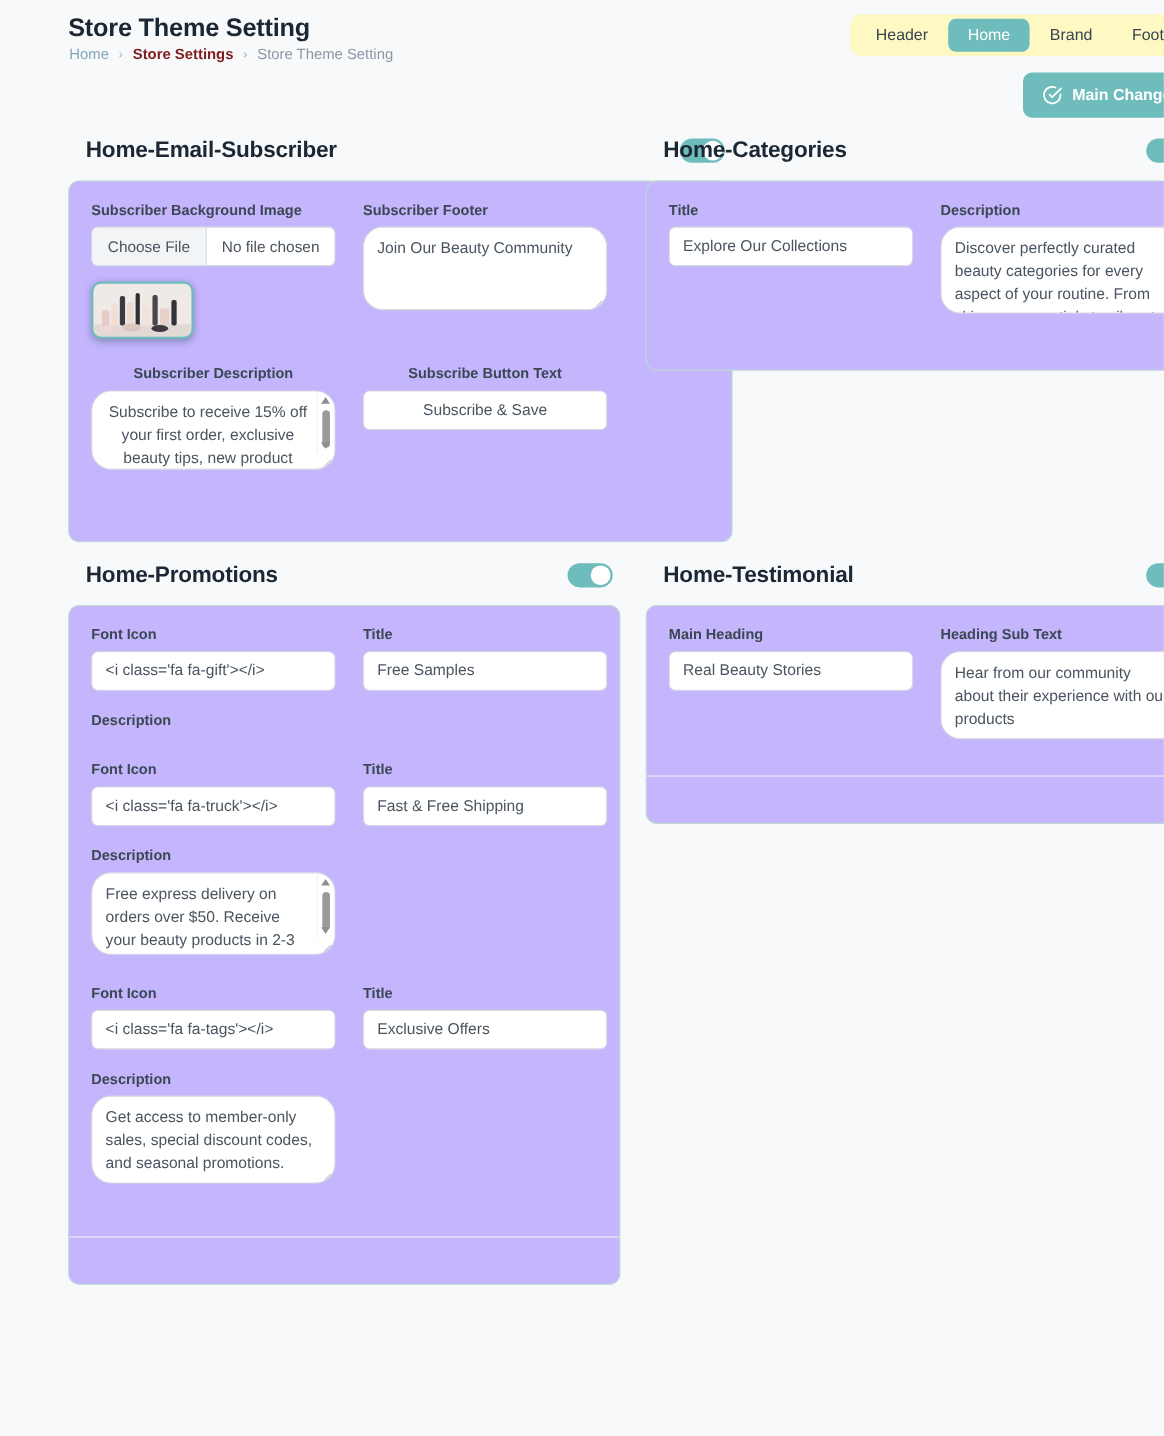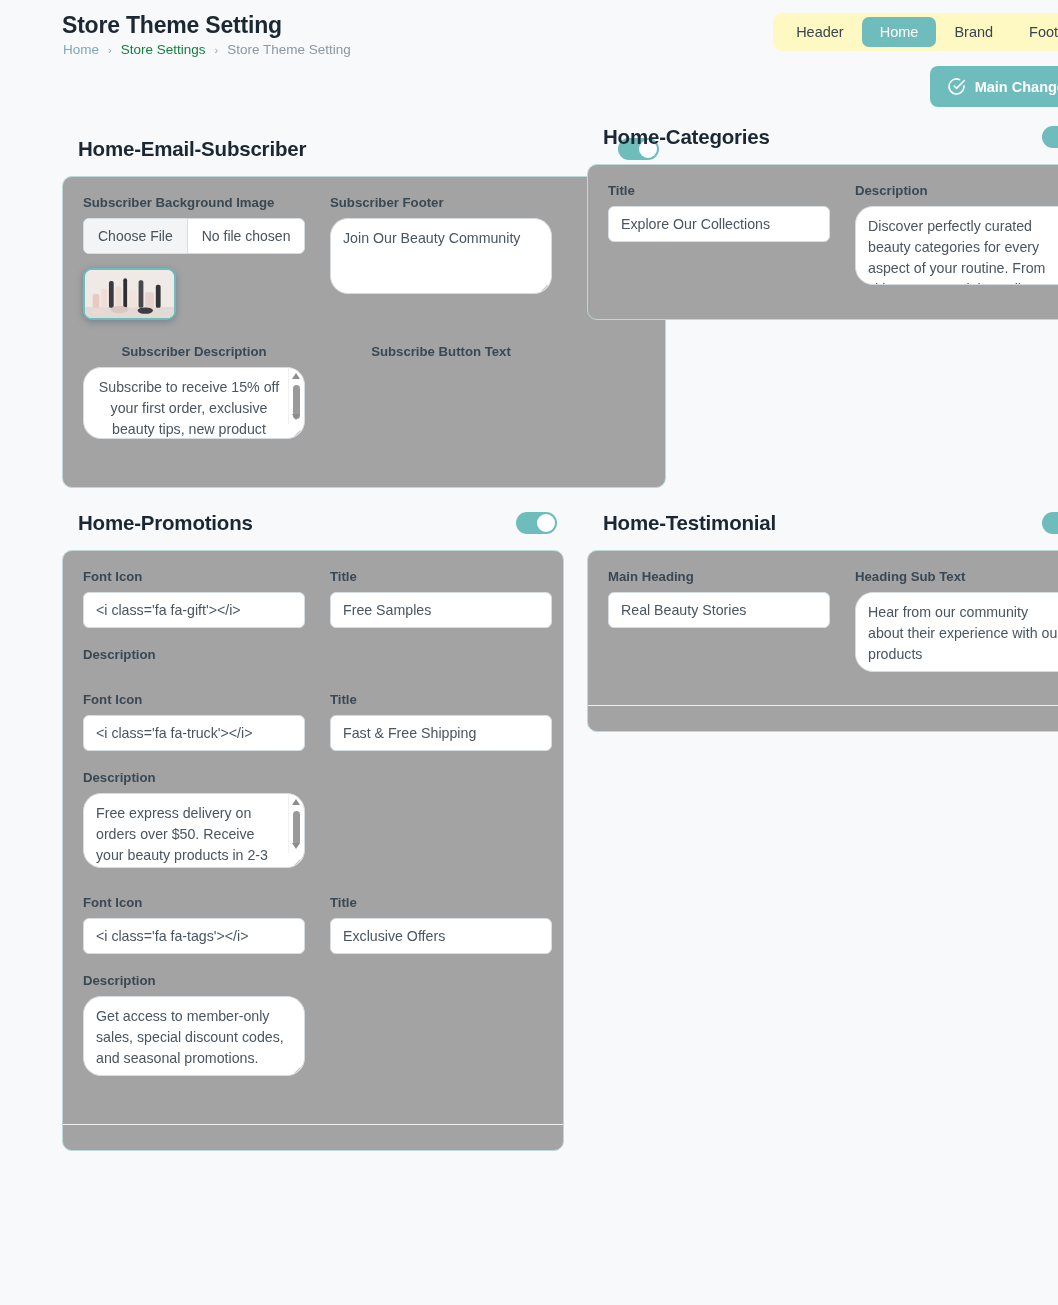--- a/index.html
+++ b/index.html
@@ -16,21 +16,21 @@
   .page-title {
     position: absolute; left: 16px; top: 12px;
     font-size: 23px; font-weight: 700; color: #1B2733; letter-spacing: -0.2px;
   }
   .breadcrumb {
     position: absolute; left: 17px; top: 42px;
     display: flex; align-items: center; gap: 9px;
     font-size: 13.5px;
   }
   .crumb-link { color: #7FA8B8; }
-  .crumb-link.second { color: #15803d; }
+  .crumb-link.second { color: #7f1d1d; font-weight: bold; }
   .crumb-sep { color: #9AA7B2; font-size: 11px; }
   .crumb-current { color: #8A98A5; }
 
   .tabbar {
     position: absolute; right: 10px; top: 13px;
     display: flex; align-items: center;
     background: #fef9c3; border-radius: 9px; padding: 4px 5px;
   }
   .tab {
     font-size: 14.5px; color: #384552;
@@ -60,24 +60,24 @@
     background: #6EBCBC; position: relative; flex: none;
   }
   .toggle::after {
     content: ""; position: absolute; right: 2px; top: 2px;
     width: 18px; height: 18px; border-radius: 50%;
     background: #FFFFFF;
   }
 
   .card {
     margin-top: 10px;
-    background: #a3a3a3;
+    background: #c4b5fd;
     border: 1px solid #BDD9D7;
     border-radius: 10px;
-    padding: 18px 20px 0 20px;
+    padding: 18px 20px 17px 20px;
     position: relative;
   }
   .card-foot {
     border-top: 1px solid #EDF1F2;
     height: 26px; margin: 0 -20px;
   }
 
   .row { display: flex; gap: 25px; }
   .col { width: 222px; flex: none; }
 
@@ -149,21 +149,21 @@
     margin-top: 14px;
     width: 93px; height: 52px;
     border: 2px solid #6EBCBC; border-radius: 9px;
     box-shadow: 0 2px 7px rgba(60,90,110,0.45);
     overflow: hidden; position: relative;
     background: #EFE9E6;
   }
   .thumb-img svg { display: block; width: 100%; height: 100%; }
 
   
-  #sec-subscriber { left: 16px; top: 132px; width: 604px; }
+  #sec-subscriber { left: 16px; top: 120px; width: 604px; }
   #sec-categories { left: 541px; top: 120px; width: 503px; }
   #sec-promotions { left: 16px; top: 506px; width: 502px; }
   #sec-testimonial { left: 541px; top: 506px; width: 503px; }
 
   .promo-block { margin-bottom: 6px; }
   .mt20 { margin-top: 18px; text-align: center; }
 </style>
 </head>
 <body>
 
@@ -245,20 +245,21 @@
             <span class="sb">
               <span class="arw up"></span>
               <span class="thumb"></span>
               <span class="arw dn"></span>
             </span>
             <span class="ta-resize"></span>
           </div>
         </div>
         <div class="col">
           <span class="fld-label">Subscribe Button Text</span>
+          <div class="inp">Subscribe &amp; Save</div>
         </div>
       </div>
       <div style="height:48px"></div>
     </div>
   </div>
 
   <div class="section" id="sec-categories">
     <div class="sec-head">
       <div class="sec-title">Home-Categories</div>
       <div class="toggle"></div>

